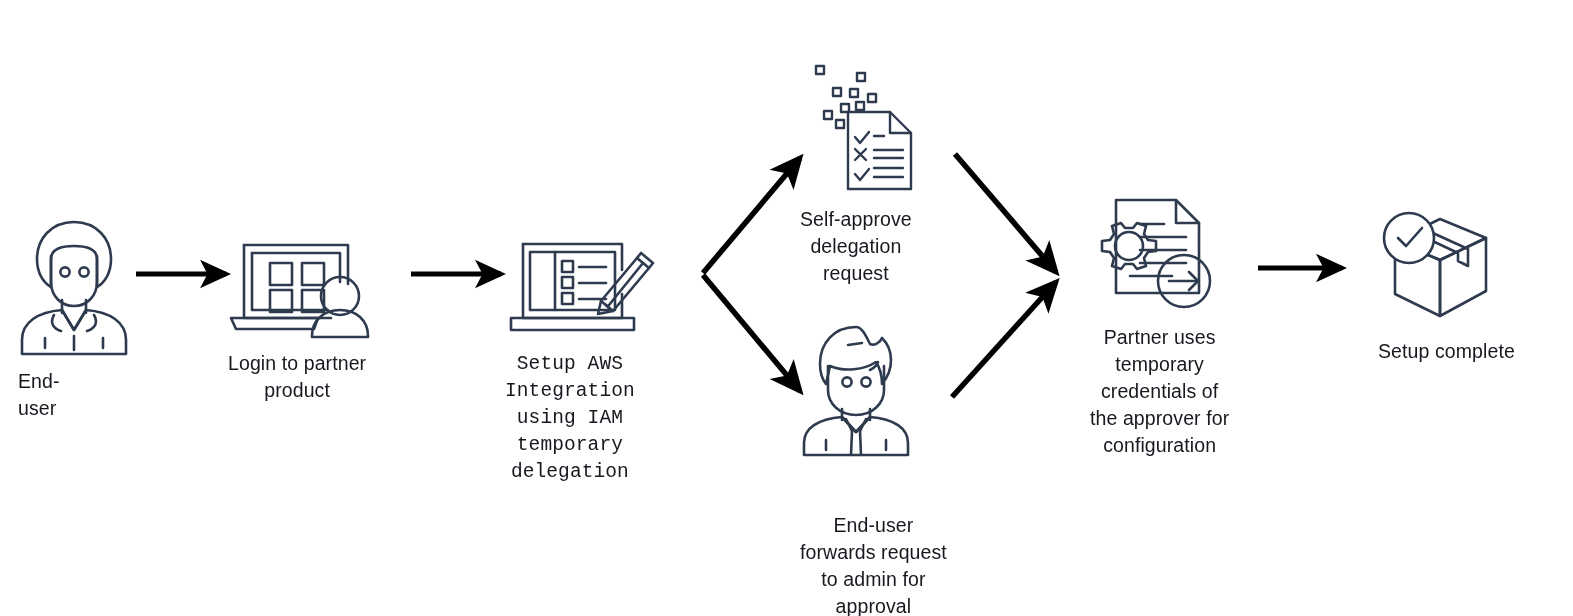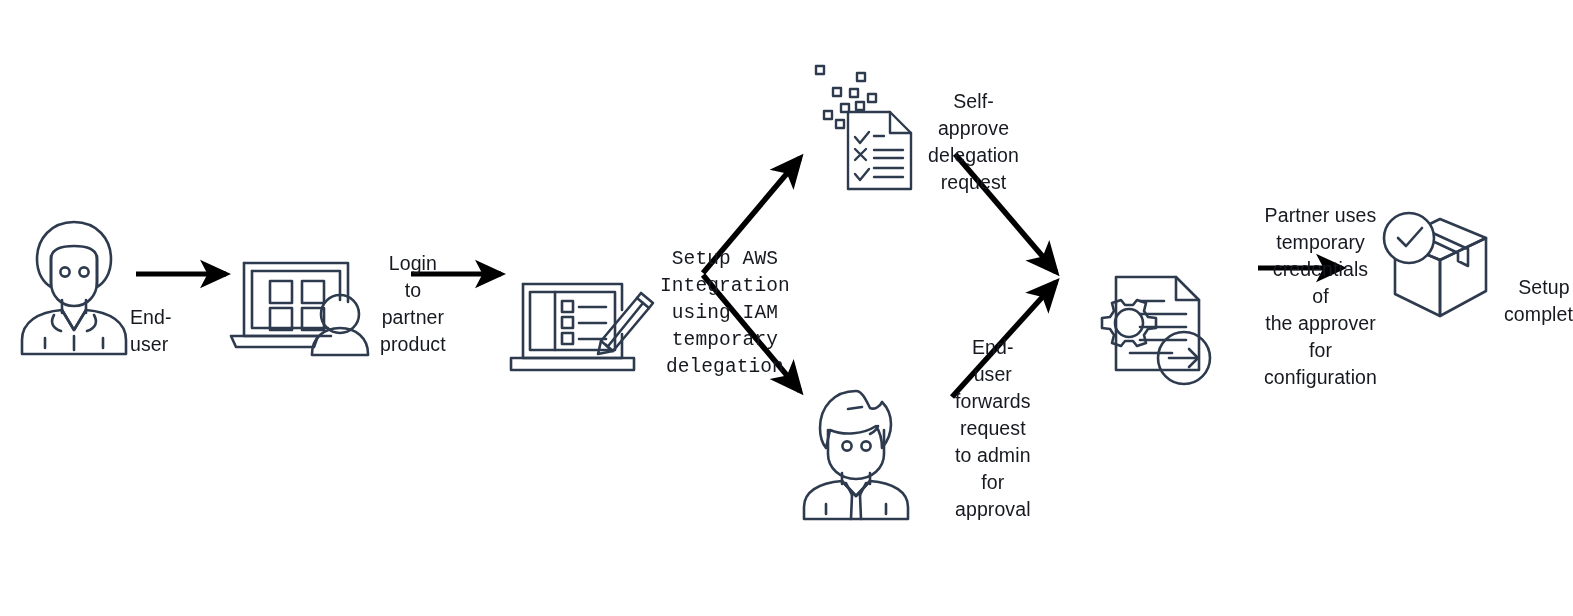--- a/index.html
+++ b/index.html
@@ -17,22 +17,22 @@
   }
   #diagram {
     position: relative;
     width: 1573px;
     height: 616px;
     background: #ffffff;
   }
   .node {
     position: absolute;
     display: flex;
-    flex-direction: row;
-    align-items: flex-end;
+    flex-direction: column;
+    align-items: flex-start;
   }
   .node-icon {
     display: block;
     line-height: 0;
   }
   .node-label {
     margin-top: 10px;
     font-size: 19.5px;
     line-height: 27px;
     text-align: center;
@@ -51,21 +51,21 @@
     height: 616px;
     pointer-events: none;
     overflow: visible;
   }
   
   #node-end-user        { left: 18px;   top: 218px; width: 130px; }
   #node-login           { left: 228px;  top: 240px; width: 165px; }
   #node-setup-aws       { left: 505px;  top: 236px; width: 165px; font-family: Liberation Mono, monospace; }
   #node-self-approve    { left: 800px;  top: 58px;  width: 175px; }
   #node-forward-admin   { left: 800px;  top: 324px; width: 185px; gap: 43px; }
-  #node-partner-creds   { left: 1090px; top: 192px; width: 175px; gap: 44px; }
+  #node-partner-creds   { left: 1090px; top: 192px; width: 175px; }
   #node-setup-complete  { left: 1378px; top: 208px; width: 160px; }
 </style>
 </head>
 <body>
 
 <div id="diagram">
 
   <svg class="connector" viewBox="0 0 1573 616">
     <defs>
       <marker id="ah" markerWidth="7" markerHeight="7" refX="5.2" refY="3.1" orient="auto" markerUnits="strokeWidth">

